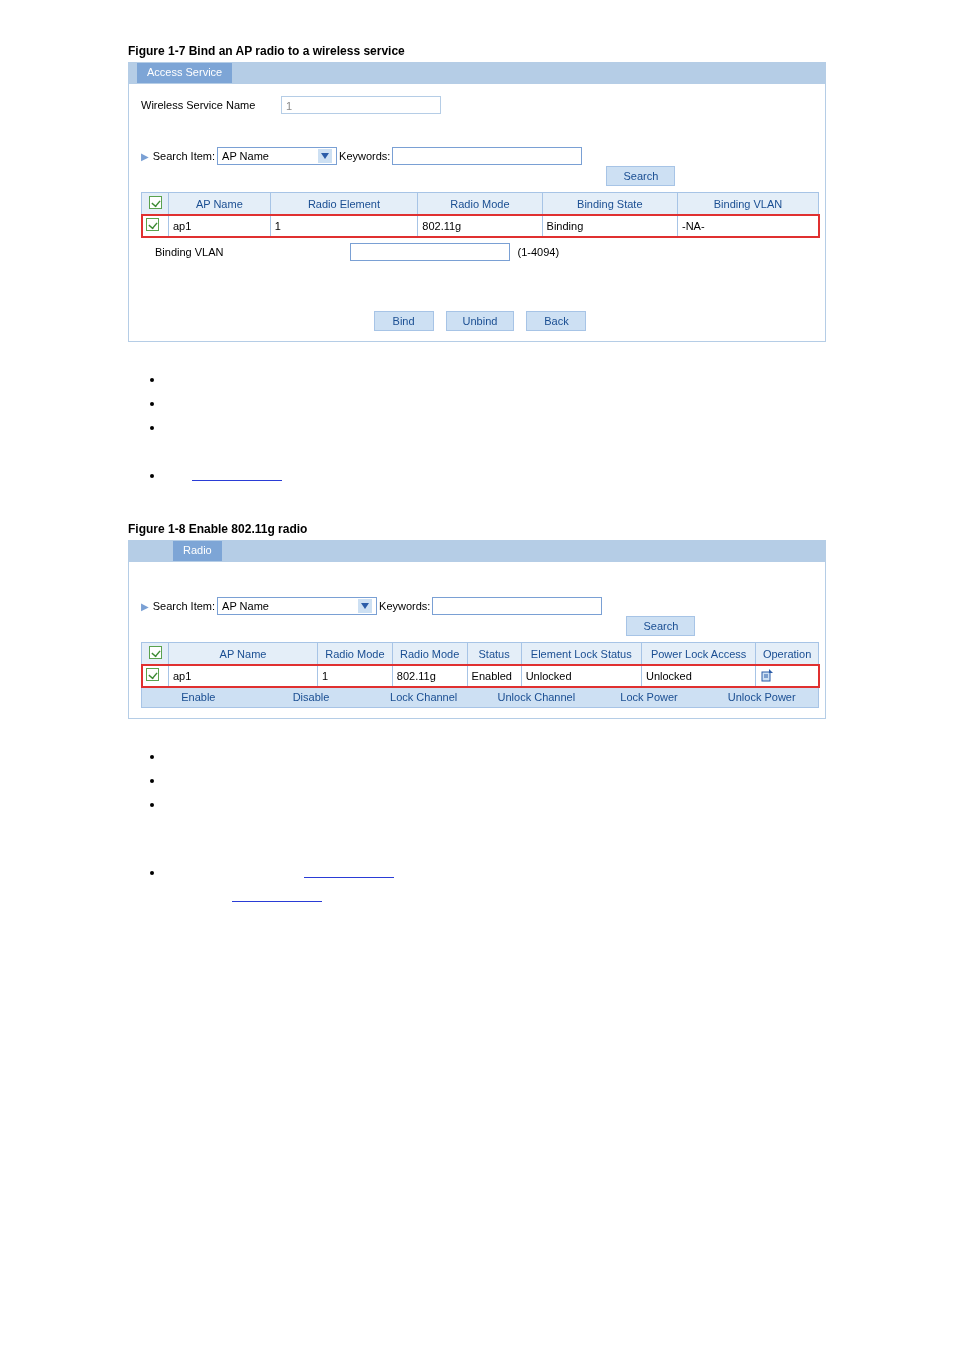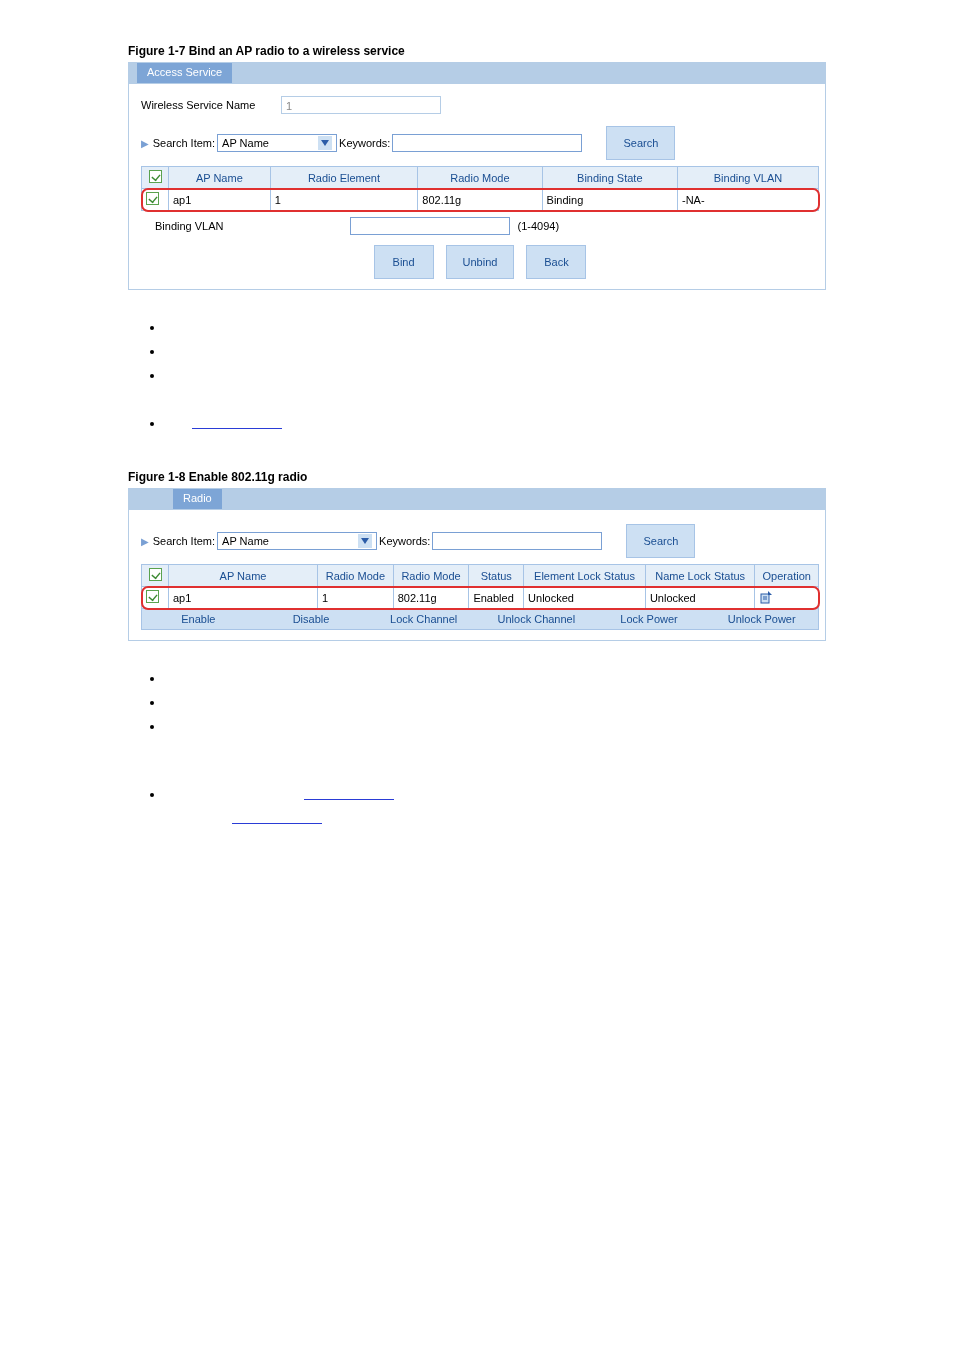--- a/index.html
+++ b/index.html
@@ -106,25 +106,26 @@
     box-sizing: border-box;
     font-size: 11px;
     padding: 0 4px;
     background: #fff;
   }
   .btn {
     background: #cde0f3;
     border: 1px solid #a7c4e6;
     color: #1a4e92;
     font-size: 11px;
-    padding: 10px 16px;
+    padding: 3px 16px;
     cursor: pointer;
     min-width: 60px;
     text-align: center;
     box-sizing: border-box;
+    margin-top: 40px;
   }
   .tbl {
     border-collapse: collapse;
     width: 100%;
     font-size: 11px;
     margin-top: 2px;
   }
   .tbl th, .tbl td {
     border: 1px solid #a7c4e6;
     padding: 3px 4px;
@@ -150,21 +151,21 @@
   }
   .chk.checked::after {
     content: "";
     position: absolute;
     left: 2px; top: 0px;
     width: 6px; height: 9px;
     border-right: 2px solid #3c8a32;
     border-bottom: 2px solid #3c8a32;
     transform: rotate(40deg) scale(0.7);
   }
-  .rowsel { outline: 2px solid #e03030; outline-offset: -1px; border-radius: 6px; }
+  .rowsel { outline: 2px solid #e03030; outline-offset: -1px; }
   .belowrow {
     display: flex;
     align-items: center;
     margin: 6px 0 0 14px;
     font-size: 11px;
     gap: 8px;
   }
   .btnrow {
     display: flex;
     justify-content: center;
@@ -307,21 +308,21 @@
 
         <table class="tbl">
           <tbody>
               <tr>
             <th class="chkcell"><span class="chk checked"></span></th>
             <th style="width:140px;">AP Name</th>
             <th>Radio Mode</th>
             <th>Radio Mode</th>
             <th>Status</th>
             <th>Element Lock Status</th>
-            <th>Name Lock Status</th>
+            <th>Power Lock Access</th>
             <th>Operation</th>
           </tr>
           <tr class="rowsel">
             <td class="chkcell"><span class="chk checked"></span></td>
             <td>ap1</td>
             <td>1</td>
             <td>802.11g</td>
             <td>Enabled</td>
             <td>Unlocked</td>
             <td>Unlocked</td>

